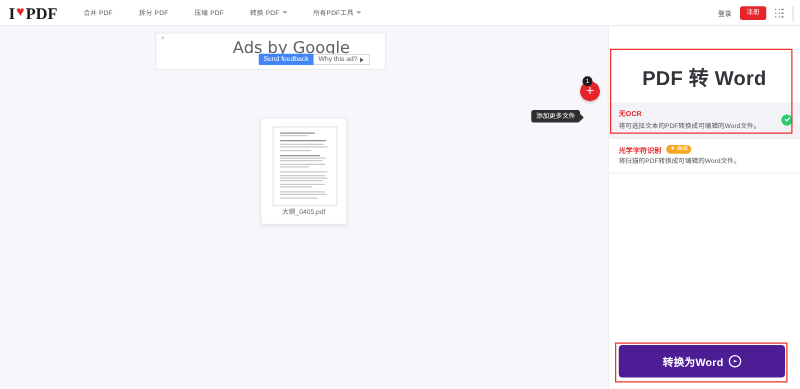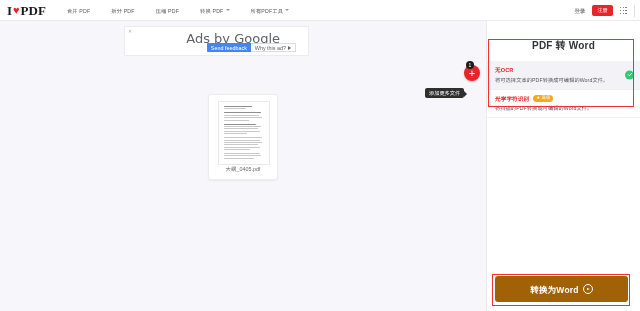--- a/index.html
+++ b/index.html
@@ -305,23 +305,23 @@
     position: absolute;
     top: 21px;
     right: 0;
     width: 154px;
     height: 290px;
     background: #ffffff;
     border-left: 1px solid #ececec;
     box-sizing: border-box;
   }
   .panel-title {
-    margin: 16px 0 0 0;
+    margin: 28px 0 0 0;
     text-align: center;
-    font-size: 10px;
+    font-size: 16px;
     font-weight: bold;
     color: #33333a;
     letter-spacing: .2px;
   }
   .options {
     margin-top: 9px;
   }
   .option {
     position: relative;
     padding: 5px 18px 5px 8px;
@@ -382,21 +382,21 @@
   }
   .check svg { display: block; }
 
   
   .convert-btn {
     position: absolute;
     left: 8px;
     right: 12px;
     bottom: 9px;
     height: 26px;
-    background: #a16207;
+    background: #4c1d95;
     border-radius: 3px;
     color: #ffffff;
     display: flex;
     align-items: center;
     justify-content: center;
     gap: 4px;
     font-size: 8.5px;
     font-weight: bold;
     cursor: pointer;
     border: none;

